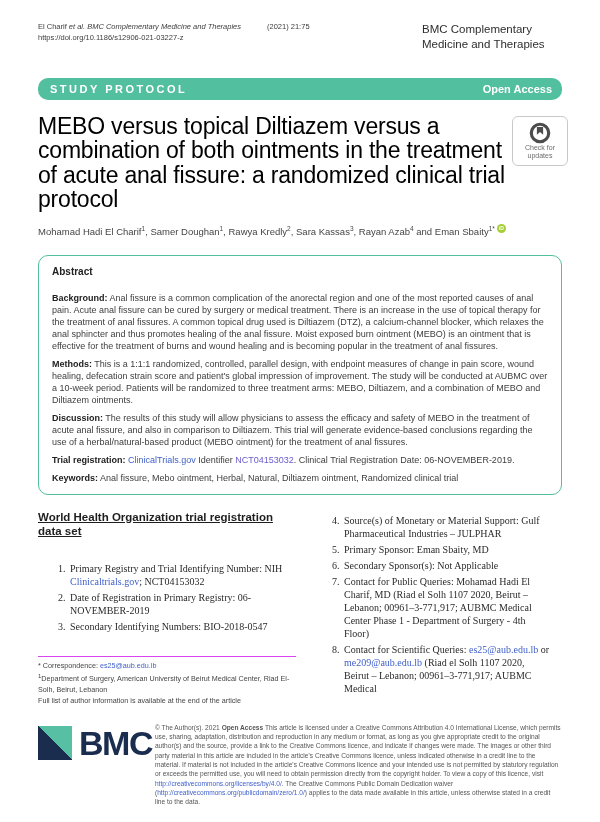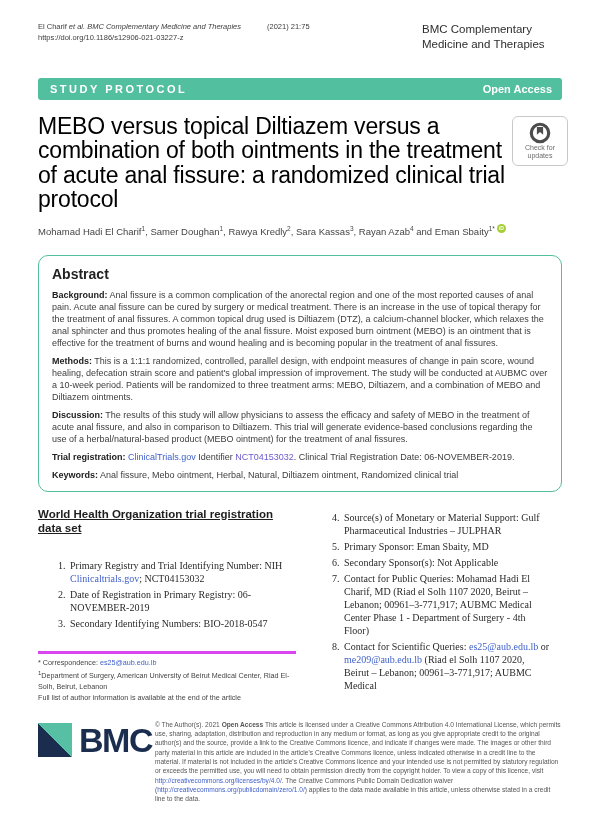--- a/index.html
+++ b/index.html
@@ -7,52 +7,52 @@
   body { width:600px; height:822px; overflow:hidden; font-family:"Liberation Sans", sans-serif; color:#333; }
   .page { position:relative; width:600px; height:822px; padding:22px 38px 0 38px; }
 
   
   .topbar { display:flex; justify-content:space-between; align-items:flex-start; margin-bottom:26px; }
   .cite { font-size:7.5px; line-height:1.45; color:#3c3c3c; }
   .cite .vol { margin-left:26px; }
   .journal { font-size:11.5px; line-height:1.3; color:#2e2e2e; width:140px; }
 
   
-  .banner { display:flex; justify-content:space-between; align-items:center; background:var(--accent); border-radius:3px; height:22px; padding:0 10px 0 12px; margin-bottom:14px; }
+  .banner { display:flex; justify-content:space-between; align-items:center; background:var(--accent); border-radius:10px; height:22px; padding:0 10px 0 12px; margin-bottom:14px; }
   .banner .proto { color:#fff; font-weight:bold; font-size:11px; letter-spacing:2.5px; }
   .banner .oa { color:#fff; font-weight:bold; font-size:11px; }
 
   
   .title { font-size:23px; line-height:1.06; font-weight:400; color:#000000; width:468px; letter-spacing:-0.2px; margin-bottom:13px; }
   .badge { position:absolute; top:116px; right:32px; width:56px; height:50px; border:1px solid #c9c9c9; border-radius:6px; background:#fff; display:flex; flex-direction:column; align-items:center; justify-content:center; cursor:pointer; }
   .badge .txt { font-size:7px; color:#6b6b6b; line-height:1.2; text-align:center; }
   .authors { font-size:9.5px; color:#454545; margin-bottom:18px; }
   .authors sup { font-size:6.5px; }
   .orcid { display:inline-block; width:9px; height:9px; border-radius:50%; background:var(--orcid); color:#fff; font-size:5px; line-height:9px; text-align:center; vertical-align:super; margin-left:2px; font-weight:bold; }
 
   
   .abstract { border:1.5px solid var(--accent); border-radius:10px; padding:10px 13px 9px 13px; margin-bottom:15px; }
-  .abstract h2 { font-size:14px; color:#222; margin-bottom:7px; }
+  .abstract h2 { font-size:10px; color:#222; margin-bottom:15px; }
   .abstract p { font-size:9px; line-height:12px; color:#3d3d3d; margin-bottom:6px; }
   .abstract p:last-child { margin-bottom:1px; }
   .abstract b, .who b { color:#222; }
   .lnk { color:var(--link); text-decoration:none; cursor:pointer; }
   .lnkp { color:var(--linkp); text-decoration:none; cursor:pointer; }
 
   
   .who { display:flex; gap:16px; margin-bottom:12px; }
   .who-left { width:258px; display:flex; flex-direction:column; }
   .who-right { flex:1; }
   .who h3 { font-size:11.5px; color:#1e1e1e; line-height:1.25; margin-bottom:12px;text-decoration:underline; }
   .who ol { font-family:"Liberation Serif", serif; font-size:10px; line-height:13px; color:#2a2a2a; padding-left:18px; margin:12px; }
   .who-right ol { margin-top:4px; }
   .who li { margin-bottom:3px; padding-left:2px; }
 
   
-  .footnote { margin-top:auto; border-top:3px solid #d946ef; padding-top:4px; font-size:7.2px; line-height:1.5; color:#444; width:100%; }
+  .footnote { margin-top:auto; border-top:1px solid #d946ef; padding-top:4px; font-size:7.2px; line-height:1.5; color:#444; width:100%; }
 
   
   .bottom { display:flex; gap:3px; align-items:flex-start; margin-top:16px; }
   .bmc { display:flex; align-items:center; gap:7px; margin-top:3px; }
   .bmc-mark { width:34px; height:34px; background:linear-gradient(to bottom left, var(--accent2) 50%, var(--navy) 50%); }
   .bmc-word { font-size:34px; font-weight:bold; color:var(--navy); letter-spacing:-1.5px; line-height:1; }
   .license { flex:1; font-size:6.6px; line-height:1.42; color:#555; }
 </style>
 </head>
 <body>

